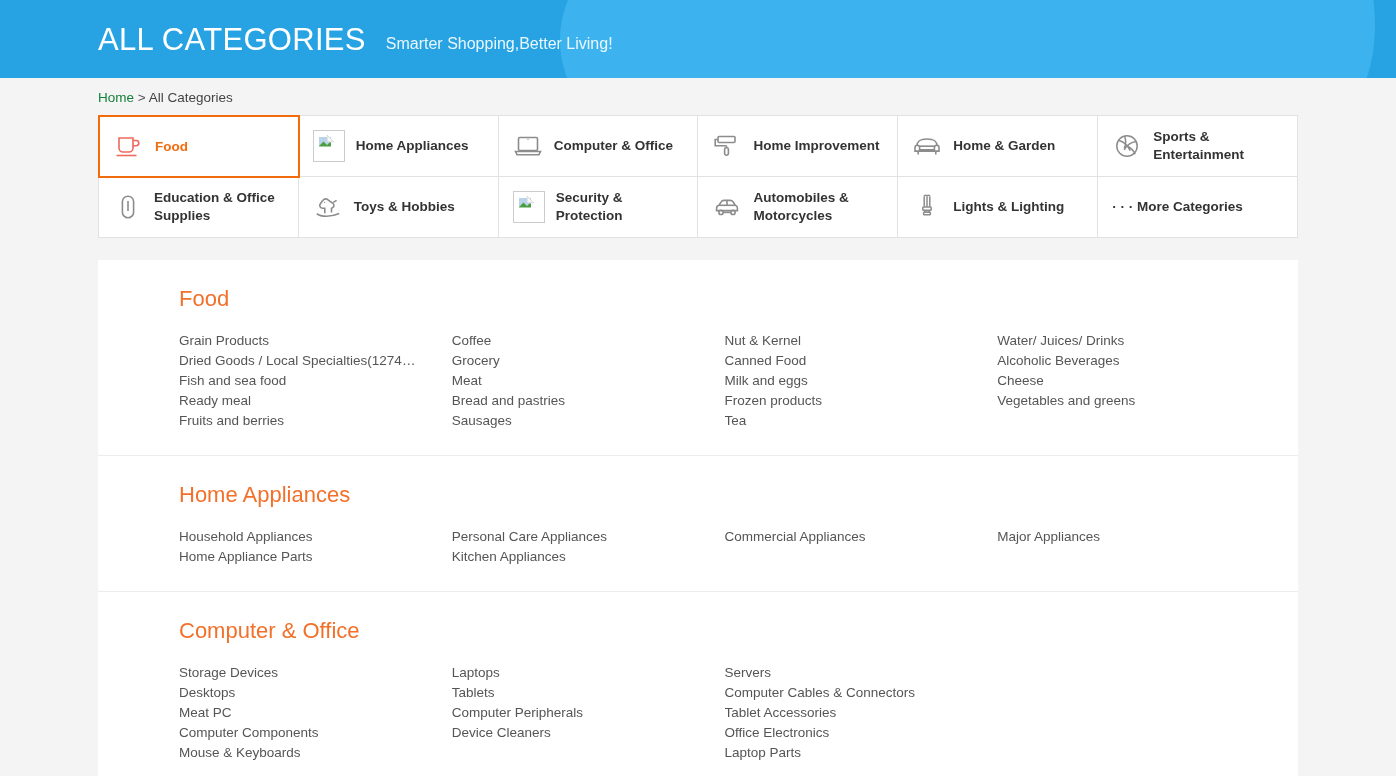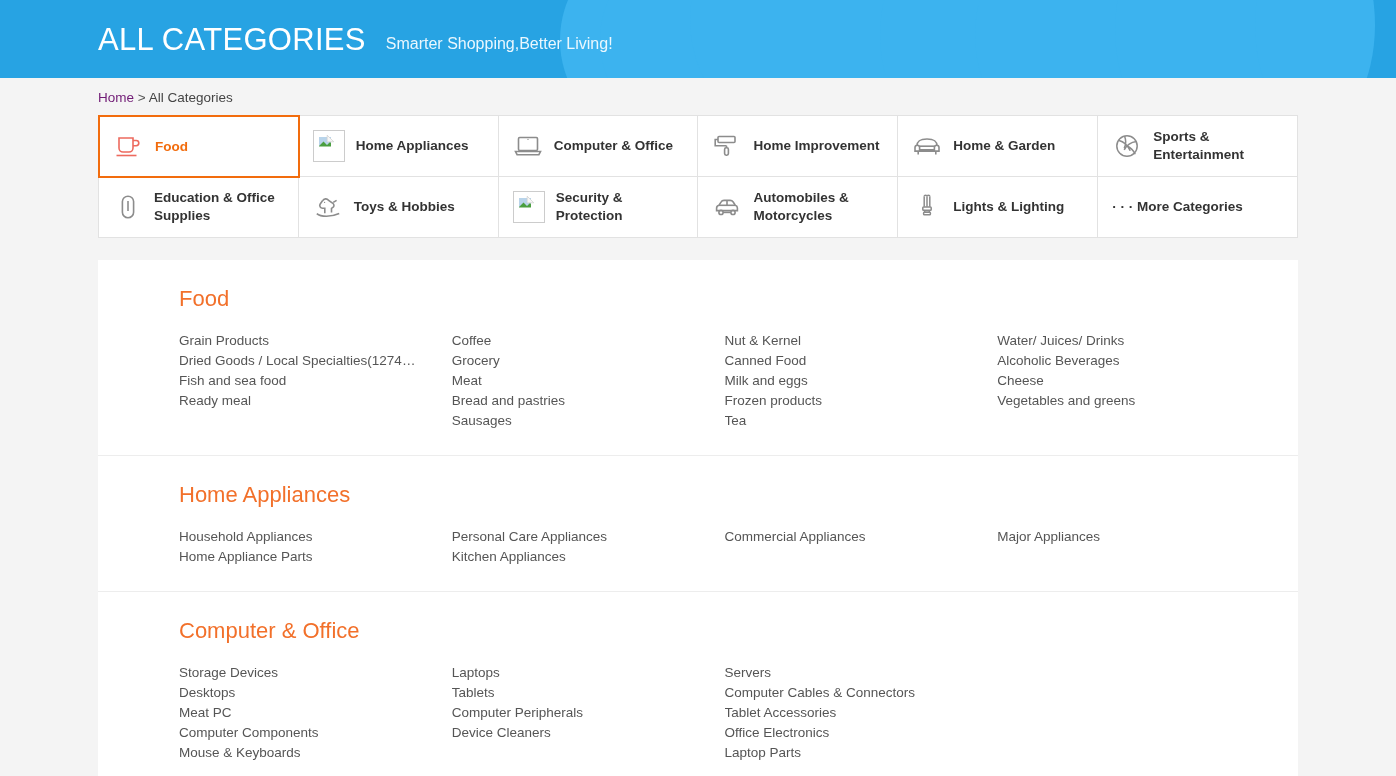--- a/index.html
+++ b/index.html
@@ -65,21 +65,21 @@
     margin: 0 auto;
   }
 
   
   .breadcrumb {
     padding: 12px 0 10px 0;
     font-size: 13.5px;
     color: #444;
   }
   .breadcrumb a {
-    color: #701a75;
+    color: #15803d;
     text-decoration: none;
   }
   .breadcrumb .sep { color: #555; }
 
   
   .cat-grid {
     display: grid;
     grid-template-columns: repeat(6, 1fr);
     background: #ffffff;
     border: 1px solid #e2e2e2;
@@ -335,20 +335,21 @@
   <div class="content-panel" id="content-panel">
       <div class="cat-section">
         <div class="cat-section-inner">
           <h2 class="cat-section-title">Food</h2>
           <div class="sub-cols">
             <div class="sub-col">
               <a class="sub-item" href="#">Grain Products</a>
               <a class="sub-item" href="#">Dried Goods / Local Specialties(127468931…</a>
               <a class="sub-item" href="#">Fish and sea food</a>
               <a class="sub-item" href="#">Ready meal</a>
+              <a class="sub-item" href="#">Fruits and berries</a>
             </div>
             <div class="sub-col">
               <a class="sub-item" href="#">Coffee</a>
               <a class="sub-item" href="#">Grocery</a>
               <a class="sub-item" href="#">Meat</a>
               <a class="sub-item" href="#">Bread and pastries</a>
               <a class="sub-item" href="#">Sausages</a>
             </div>
             <div class="sub-col">
               <a class="sub-item" href="#">Nut &amp; Kernel</a>

